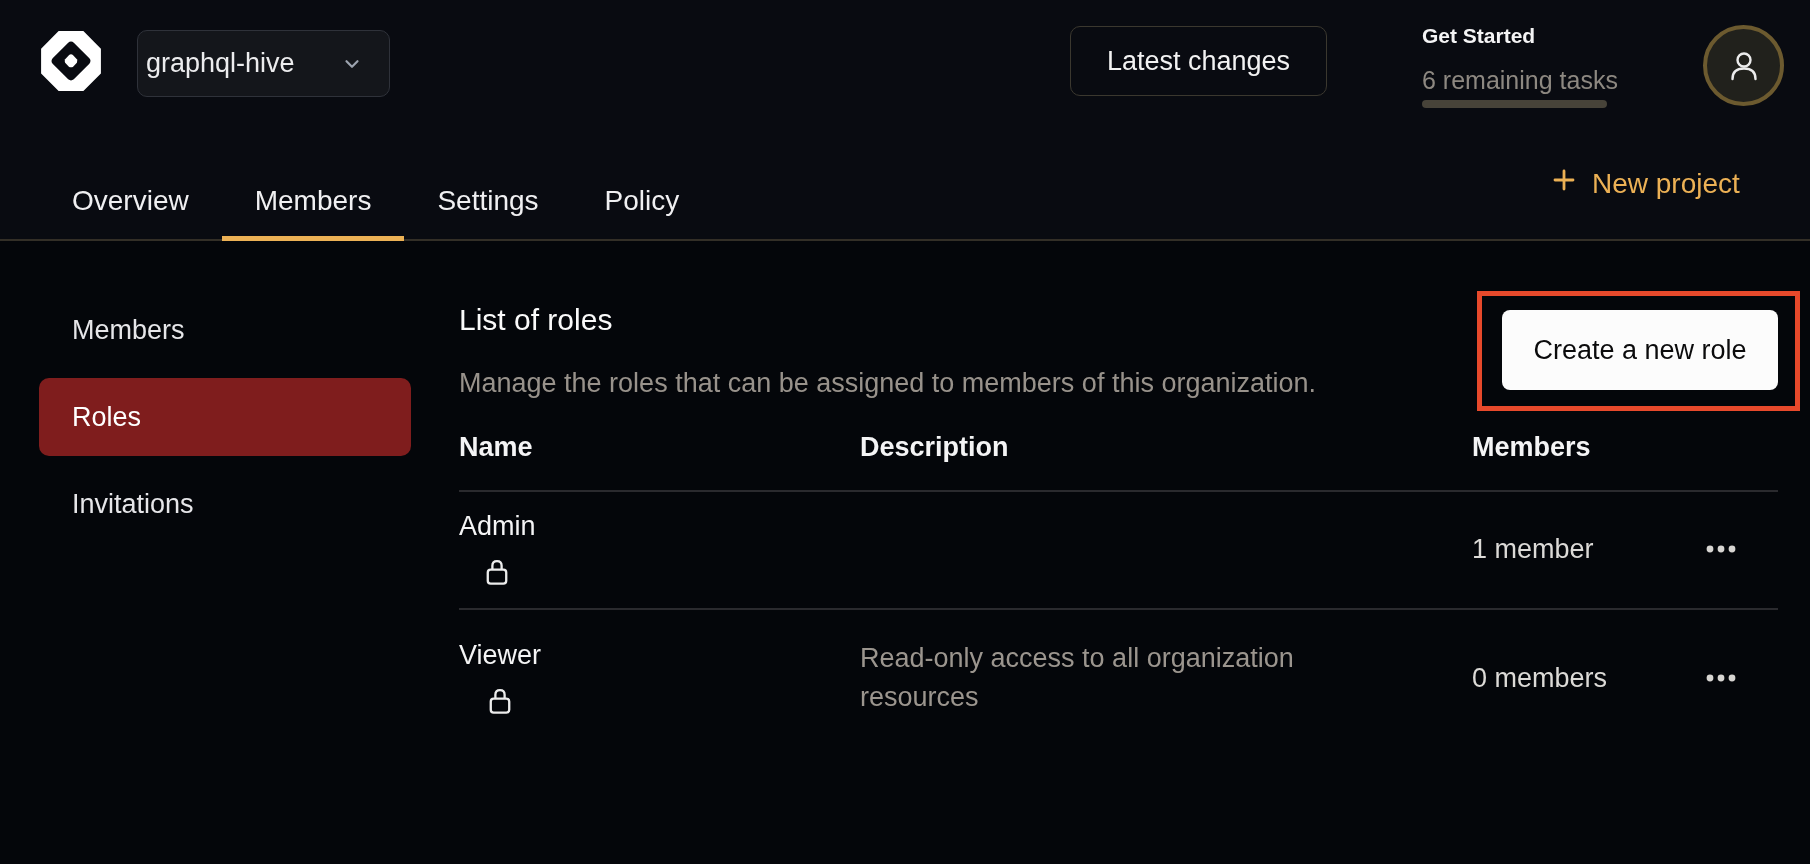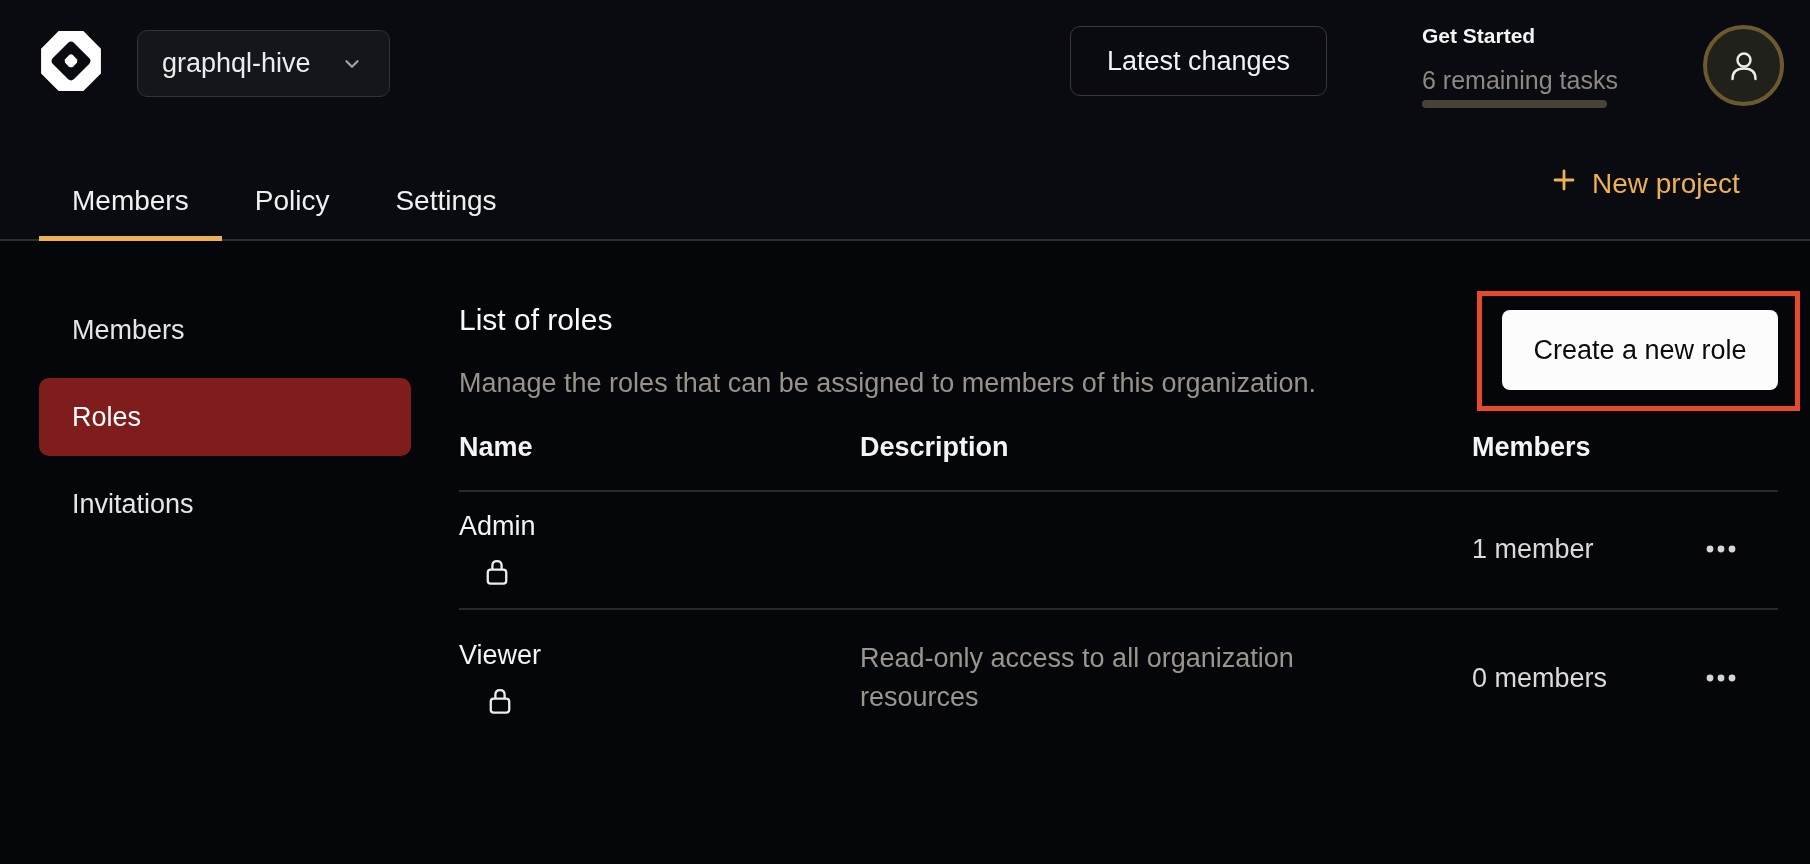--- a/index.html
+++ b/index.html
@@ -15,21 +15,21 @@
   .topbar {
     position:absolute; left:0; top:0; width:1810px; height:241px;
     background:#090b11;
     border-bottom:2px solid #332f27;
   }
   .logo { position:absolute; left:38px; top:28px; width:66px; height:66px; }
   .org-btn {
     position:absolute; left:137px; top:30px; width:253px; height:67px;
     background:#14161b; border:1px solid #2f323a; border-radius:10px;
     display:flex; align-items:center; justify-content:space-between;
-    padding:0 26px 0 24px; cursor:pointer;
+    padding:0 26px 0 8px; cursor:pointer;
   }
   .org-btn .org-label { font-size:27px; color:#ececee; }
   .btn-outline {
     position:absolute; left:1070px; top:26px; width:257px; height:70px;
     background:transparent; border:1px solid #3b382f; border-radius:10px;
     display:flex; align-items:center; justify-content:center;
     font-size:27px; color:#f2f2f2; cursor:pointer;
   }
   .get-started { position:absolute; left:1422px; top:24px; width:200px; }
   .gs-title { font-size:21px; font-weight:bold; color:#f4f4f5; }
@@ -128,23 +128,24 @@
   <div class="avatar">
     <span class="icon">
       <svg width="40" height="40" viewBox="0 0 40 40" fill="none" stroke="#ececec" stroke-width="2.4" stroke-linecap="round">
         <circle cx="20" cy="14" r="6.5"></circle>
         <path d="M8.5 33 Q8.5 22.5 20 22.5 Q31.5 22.5 31.5 33"></path>
       </svg>
     </span>
   </div>
 
   <div class="tabs">
+    <div class="tab">Overview</div>
     <div class="tab active">Members</div>
+    <div class="tab">Settings</div>
     <div class="tab">Policy</div>
-    <div class="tab">Settings</div>
   </div>
 
   <div class="new-project">
     <span class="icon">
       <svg width="24" height="24" viewBox="0 0 24 24" fill="none" stroke="#ecb155" stroke-width="2.8" stroke-linecap="round">
         <line x1="12" y1="3" x2="12" y2="21"></line>
           <line x1="3" y1="12" x2="21" y2="12"></line>
       </svg>
     </span>
     <span>New project</span>

